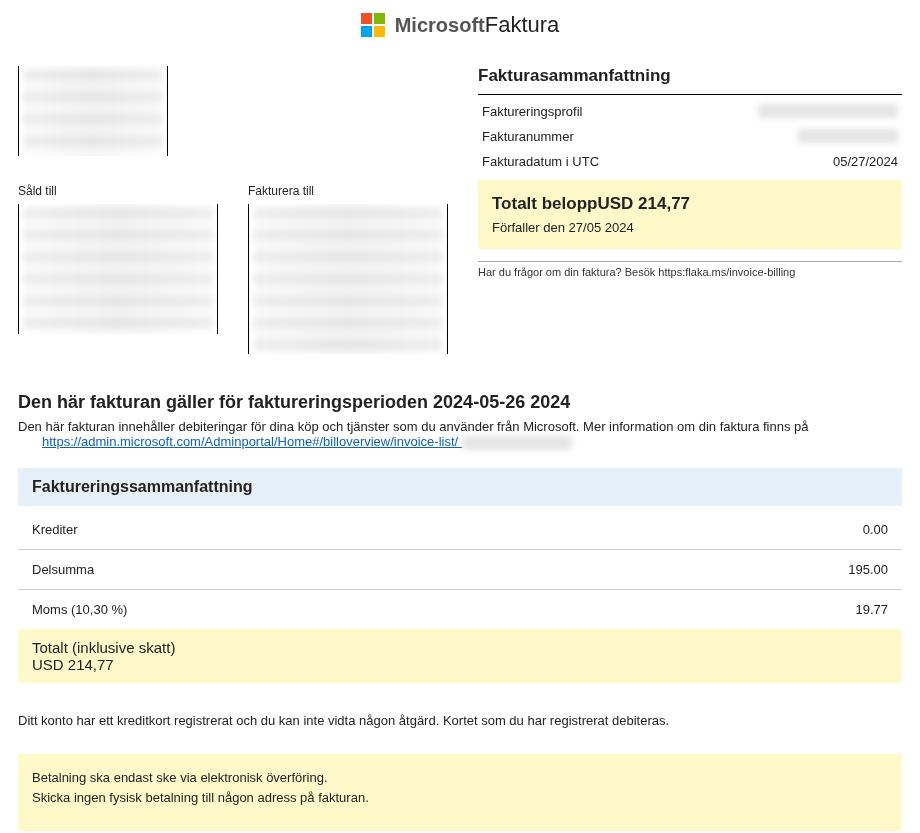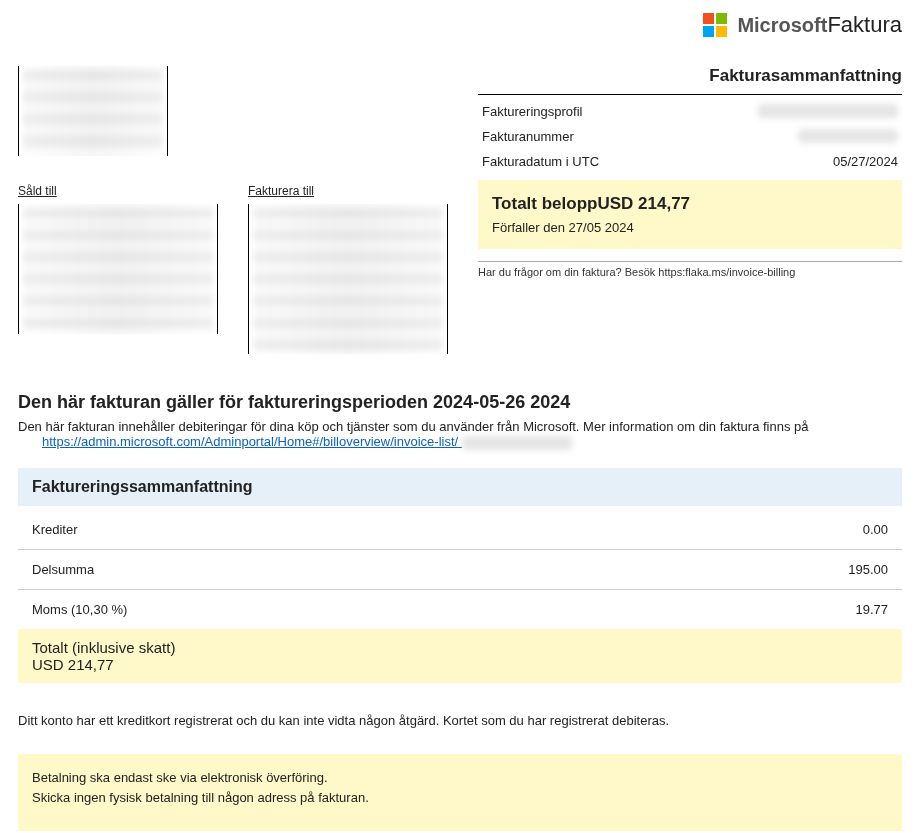--- a/index.html
+++ b/index.html
@@ -6,21 +6,21 @@
     body {
       font-family: "Segoe UI", Arial, sans-serif;
       font-size: 14px;
       color: #222;
       width: 920px;
       background: #fff;
       padding: 12px 18px 40px 18px;
     }
     .top-row {
       display: flex;
-      justify-content: flex-end;
+      justify-content: center;
       align-items: center;
       margin-bottom: 22px;
     }
     .ms-brand {
       display: flex;
       align-items: center;
       gap: 10px;
     }
     .ms-logo {
       width: 24px; height: 24px;
@@ -38,21 +38,21 @@
       font-size: 20px;
       font-weight: 600;
       color: #555;
     }
     .doc-title { font-size: 22px; font-weight: 400; color:#222; }
 
     .upper-cols {
       display: flex;
       gap: 30px;
     }
-    .left-col { width: 430px; text-decoration: underline; }
+    .left-col { width: 430px; }
     .right-col { flex: 1; }
 
     .address-blocks-top {
       display: flex;
       gap: 10px;
       margin-top: 6px;
     }
     .redacted-box {
       position: relative;
       border-left: 1px solid #000;
@@ -91,21 +91,20 @@
     }
     .sb-col { flex:1; }
     .sb-label { font-size: 12px; margin-bottom: 6px; }
 
     .summary-title {
       font-size: 17px;
       font-weight: 600;
       border-bottom: 1px solid #000;
       padding: 6px 0 8px 0;
       margin-bottom: 4px;
-      text-align: right;
     }
     .summary-line {
       display:flex;
       justify-content: space-between;
       align-items: flex-start;
       font-size: 13px;
       padding: 5px 4px;
     }
     .summary-line .val { text-align:right; }
     .sm-redacted { width:140px; height:14px; background:rgba(0,0,0,0.10); filter:blur(3px); border-radius:3px; }

